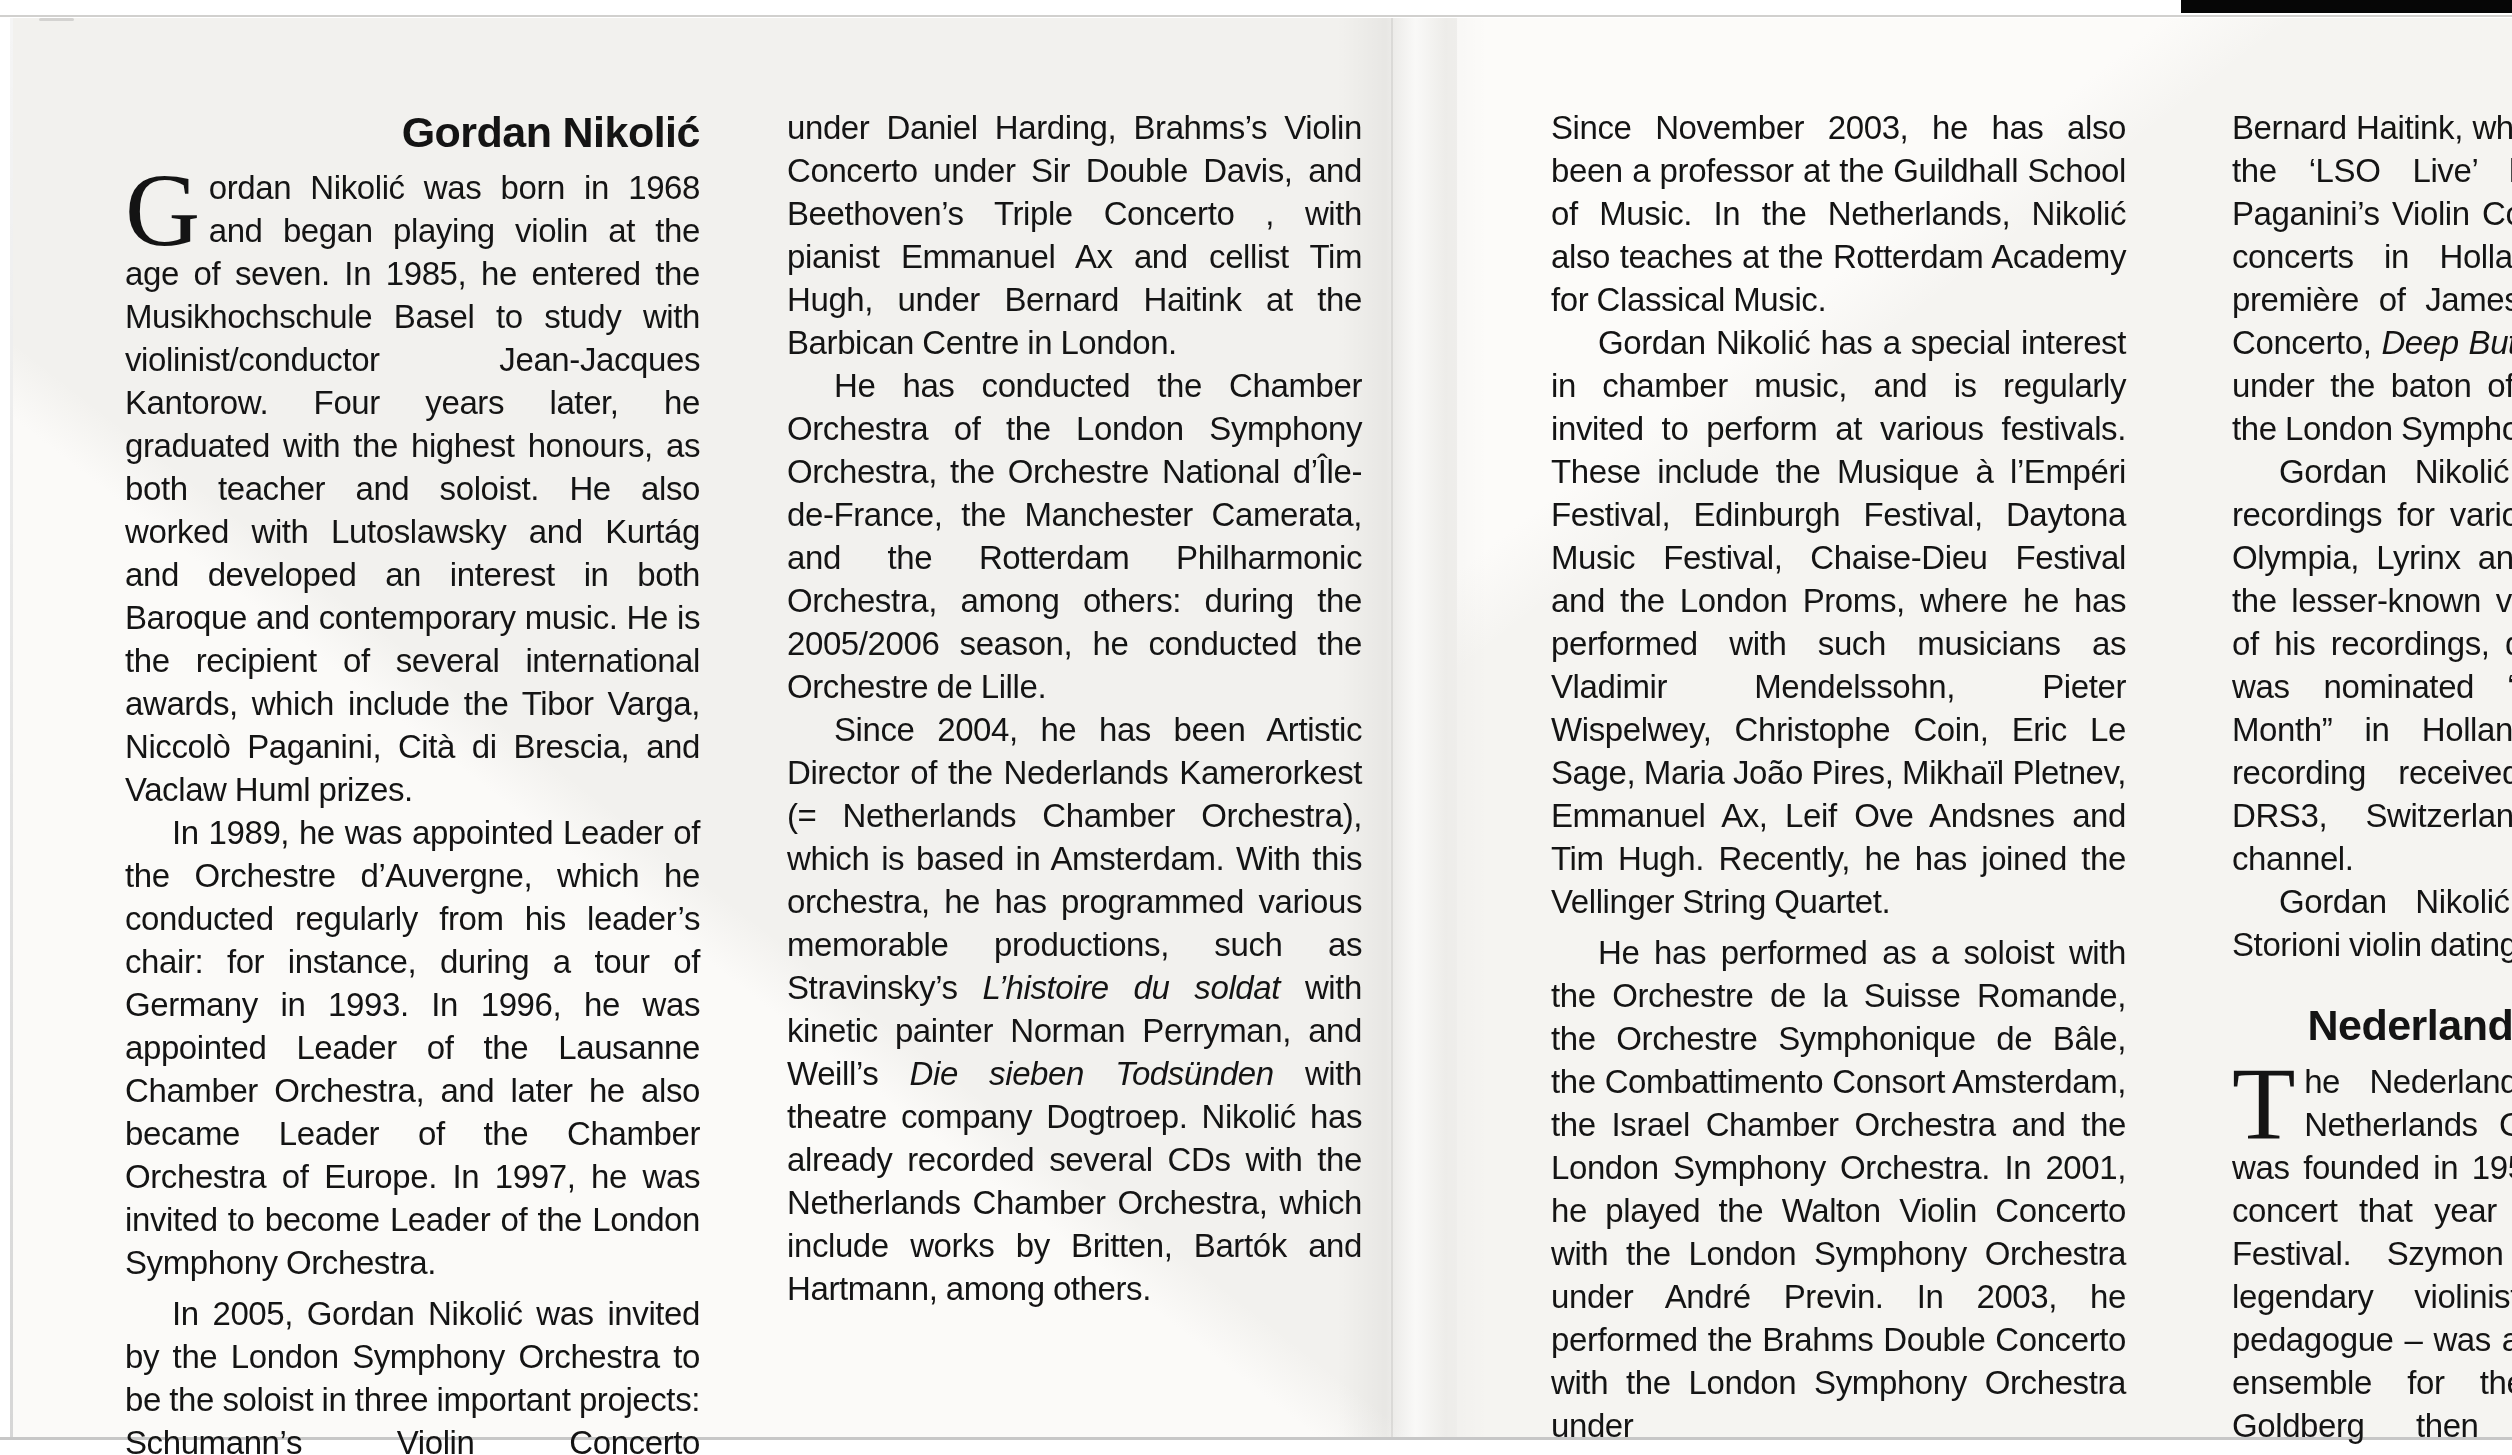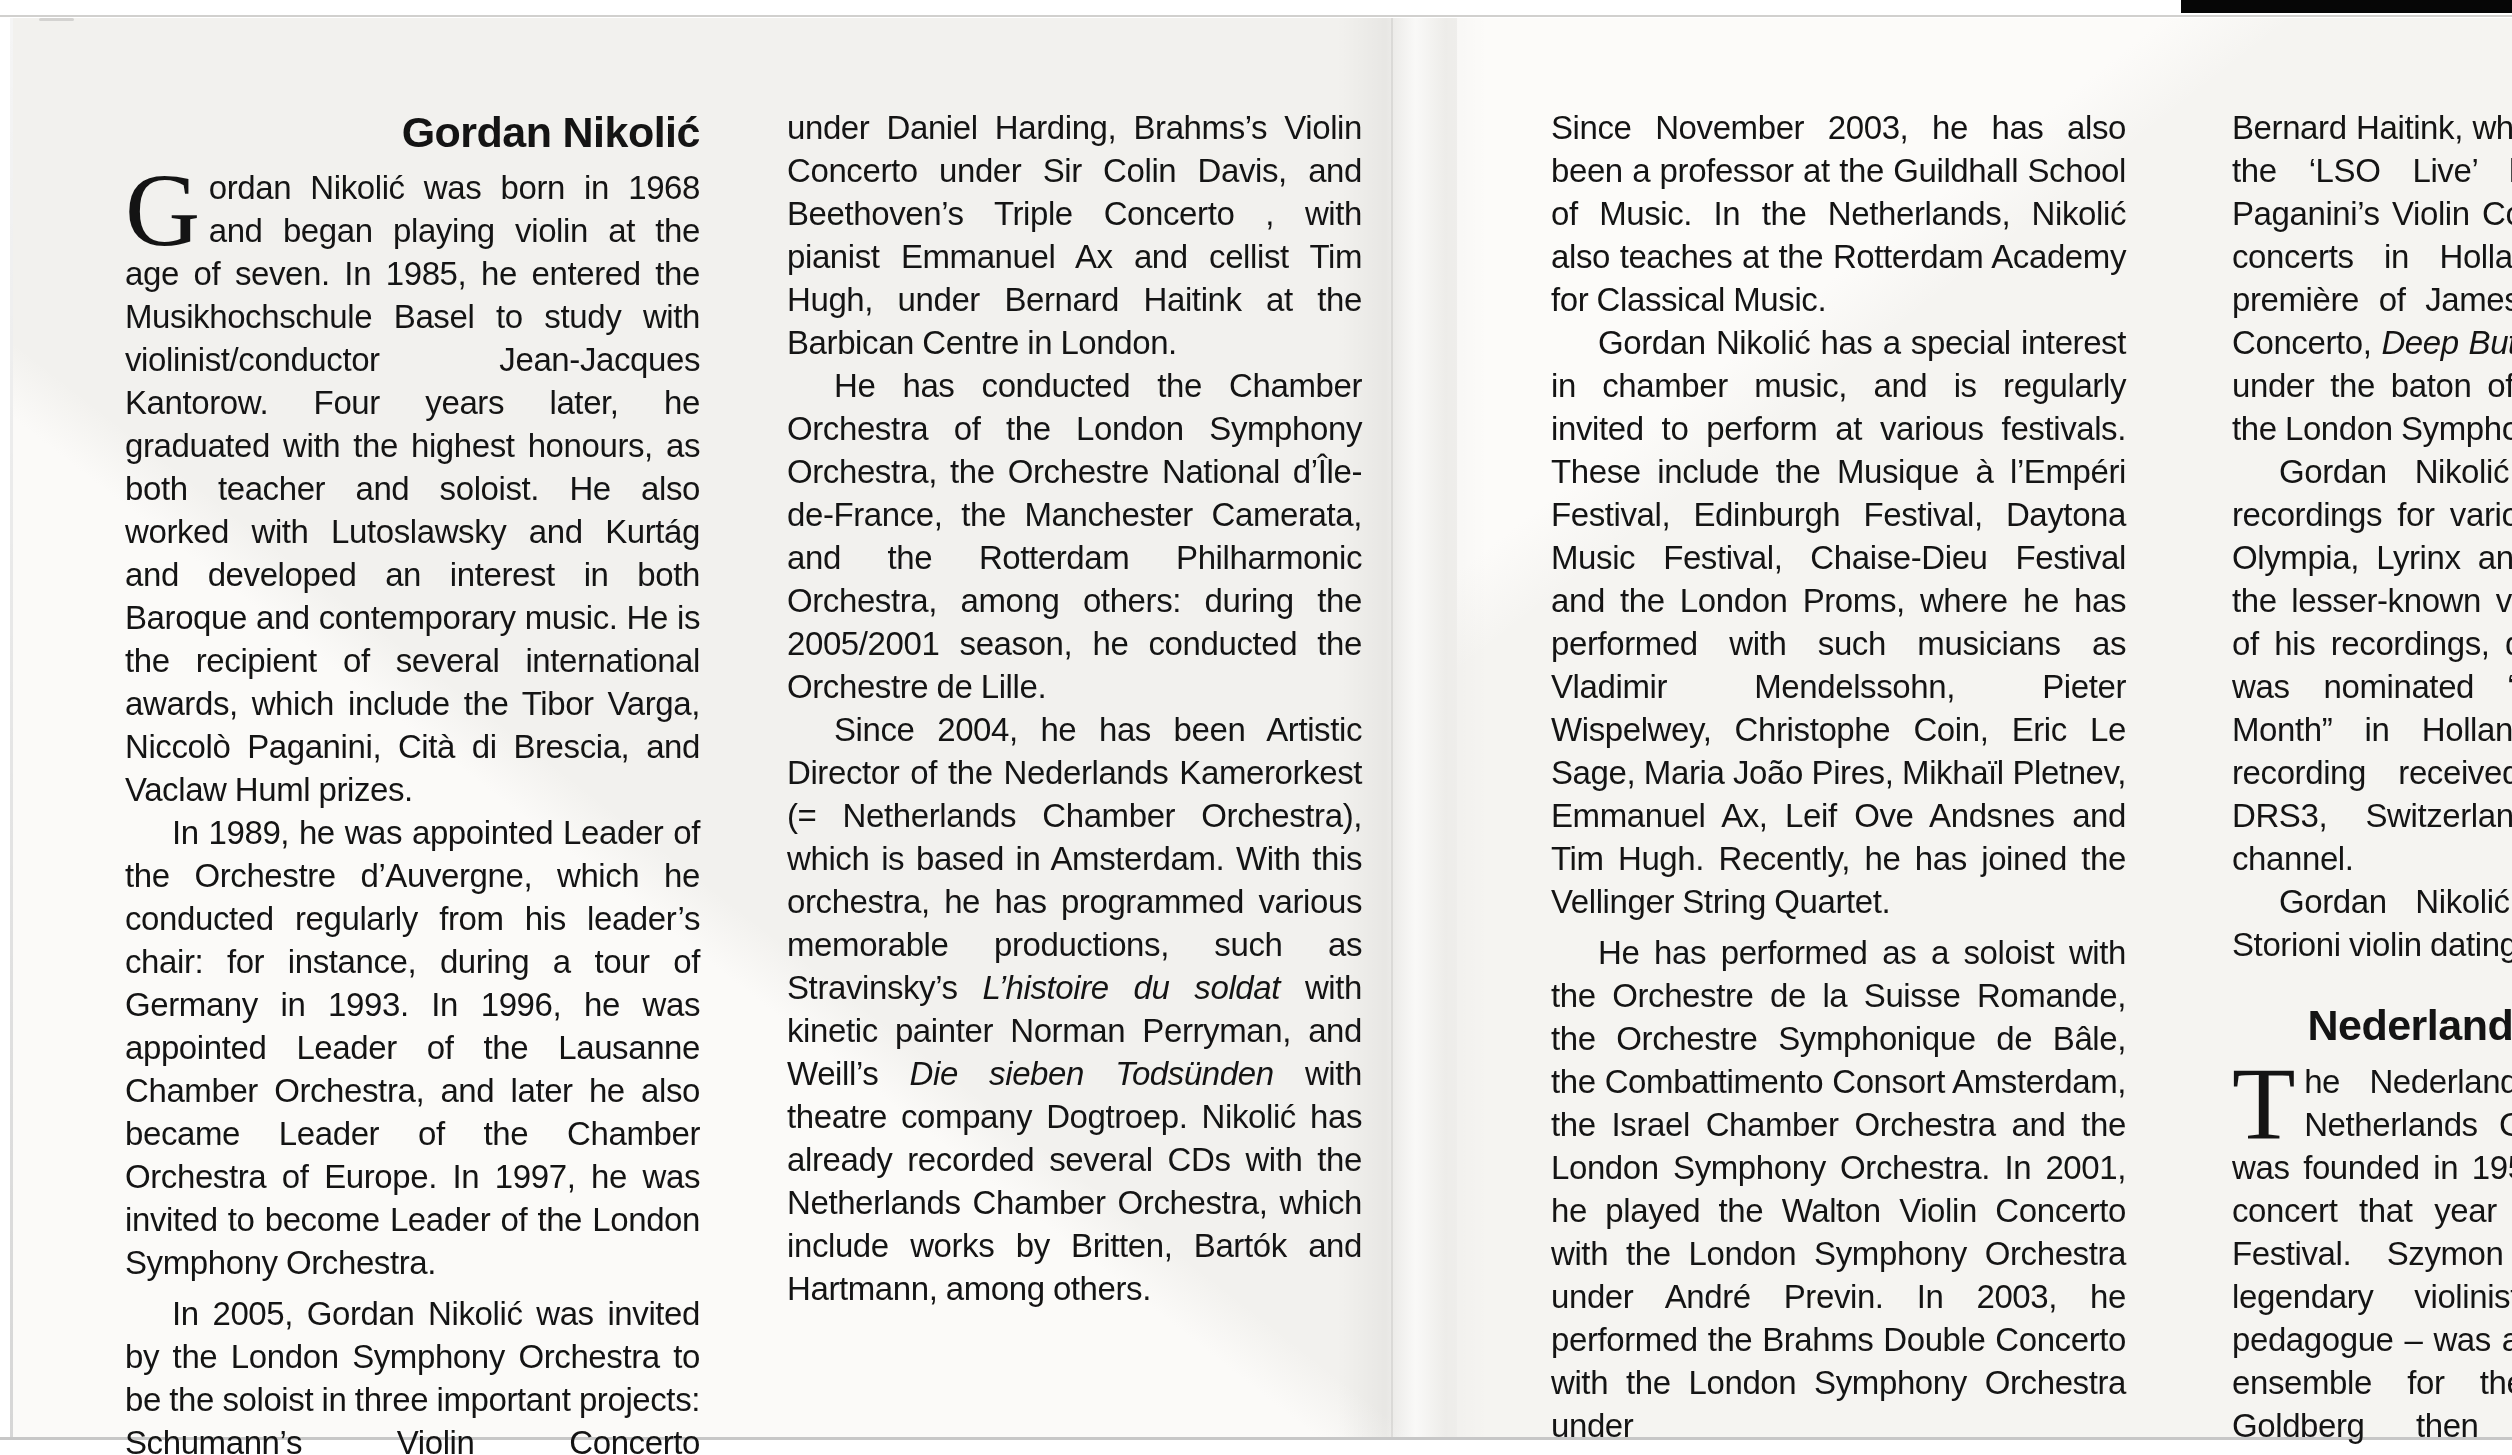--- a/index.html
+++ b/index.html
@@ -74,22 +74,22 @@
 
   <div class="edge-left"></div>
 
   <div class="col" id="c1">
       <div class="heading">Gordan Nikolić</div>
       <p class="para"><span class="dropcap">G</span><span>ordan Nikolić was born in 1968 and began playing violin at the age of seven. In 1985, he entered the Musikhochschule Basel to study with violinist/conductor Jean-Jacques Kantorow. Four years later, he graduated with the highest honours, as both teacher and soloist. He also worked with Lutoslawsky and Kurtág and developed an interest in both Baroque and contemporary music. He is the recipient of several international awards, which include the Tibor Varga, Niccolò Paganini, Cità di Brescia, and Vaclaw Huml prizes.</span></p>
       <p class="para indent"><span>In 1989, he was appointed Leader of the Orchestre d’Auvergne, which he conducted regularly from his leader’s chair: for instance, during a tour of Germany in 1993. In 1996, he was appointed Leader of the Lausanne Chamber Orchestra, and later he also became Leader of the Chamber Orchestra of Europe. In 1997, he was invited to become Leader of the London Symphony Orchestra.</span></p>
       <p class="para indent cont"><span>In 2005, Gordan Nikolić was invited by the London Symphony Orchestra to be the soloist in three important projects: Schumann’s Violin Concerto</span></p>
     </div>
   <div class="col" id="c2">
-      <p class="para"><span>under Daniel Harding, Brahms’s Violin Concerto under Sir Colin Davis, and Beethoven’s Triple Concerto , with pianist Emmanuel Ax and cellist Tim Hugh, under Bernard Haitink at the Barbican Centre in London.</span></p>
-      <p class="para indent"><span>He has conducted the Chamber Orchestra of the London Symphony Orchestra, the Orchestre National d’Île-de-France, the Manchester Camerata, and the Rotterdam Philharmonic Orchestra, among others: during the 2005/2001 season, he conducted the Orchestre de Lille.</span></p>
+      <p class="para"><span>under Daniel Harding, Brahms’s Violin Concerto under Sir Double Davis, and Beethoven’s Triple Concerto , with pianist Emmanuel Ax and cellist Tim Hugh, under Bernard Haitink at the Barbican Centre in London.</span></p>
+      <p class="para indent"><span>He has conducted the Chamber Orchestra of the London Symphony Orchestra, the Orchestre National d’Île-de-France, the Manchester Camerata, and the Rotterdam Philharmonic Orchestra, among others: during the 2005/2006 season, he conducted the Orchestre de Lille.</span></p>
       <p class="para indent"><span>Since 2004, he has been Artistic Director of the Nederlands Kamerorkest (= Netherlands Chamber Orchestra), which is based in Amsterdam. With this orchestra, he has programmed various memorable productions, such as Stravinsky’s </span><i>L’histoire du soldat</i><span> with kinetic painter Norman Perryman, and Weill’s </span><i>Die sieben Todsünden</i><span> with theatre company Dogtroep. Nikolić has already recorded several CDs with the Netherlands Chamber Orchestra, which include works by Britten, Bartók and Hartmann, among others.</span></p>
     </div>
   <div class="col" id="c3">
       <p class="para"><span>Since November 2003, he has also been a professor at the Guildhall School of Music. In the Netherlands, Nikolić also teaches at the Rotterdam Academy for Classical Music.</span></p>
       <p class="para indent"><span>Gordan Nikolić has a special interest in chamber music, and is regularly invited to perform at various festivals. These include the Musique à l’Empéri Festival, Edinburgh Festival, Daytona Music Festival, Chaise-Dieu Festival and the London Proms, where he has performed with such musicians as Vladimir Mendelssohn, Pieter Wispelwey, Christophe Coin, Eric Le Sage, Maria João Pires, Mikhaïl Pletnev, Emmanuel Ax, Leif Ove Andsnes and Tim Hugh. Recently, he has joined the Vellinger String Quartet.</span></p>
       <p class="para indent cont"><span>He has performed as a soloist with the Orchestre de la Suisse Romande, the Orchestre Symphonique de Bâle, the Combattimento Consort Amsterdam, the Israel Chamber Orchestra and the London Symphony Orchestra. In 2001, he played the Walton Violin Concerto with the London Symphony Orchestra under André Previn. In 2003, he performed the Brahms Double Concerto with the London Symphony Orchestra under</span></p>
     </div>
   <div class="col" id="c4">
       <p class="para"><span>Bernard Haitink, which was recorded for the ‘LSO Live’ label, as well as Paganini’s Violin Concerto No. 1 in five concerts in Holland. He gave the première of James MacMillan’s Violin Concerto, </span><i>Deep But Dazzling Darkness</i><span>, under the baton of the composer with the London Symphony Orchestra.</span></p>
       <p class="para indent"><span>Gordan Nikolić has made many recordings for various labels (including Olympia, Lyrinx and Syrius), exploring the lesser-known violin repertoire. One of his recordings, dedicated to Vivaldi, was nominated “Recording of the Month” in Holland, and his Bach recording received an award from DRS3, Switzerland’s cultural radio channel.</span></p>

